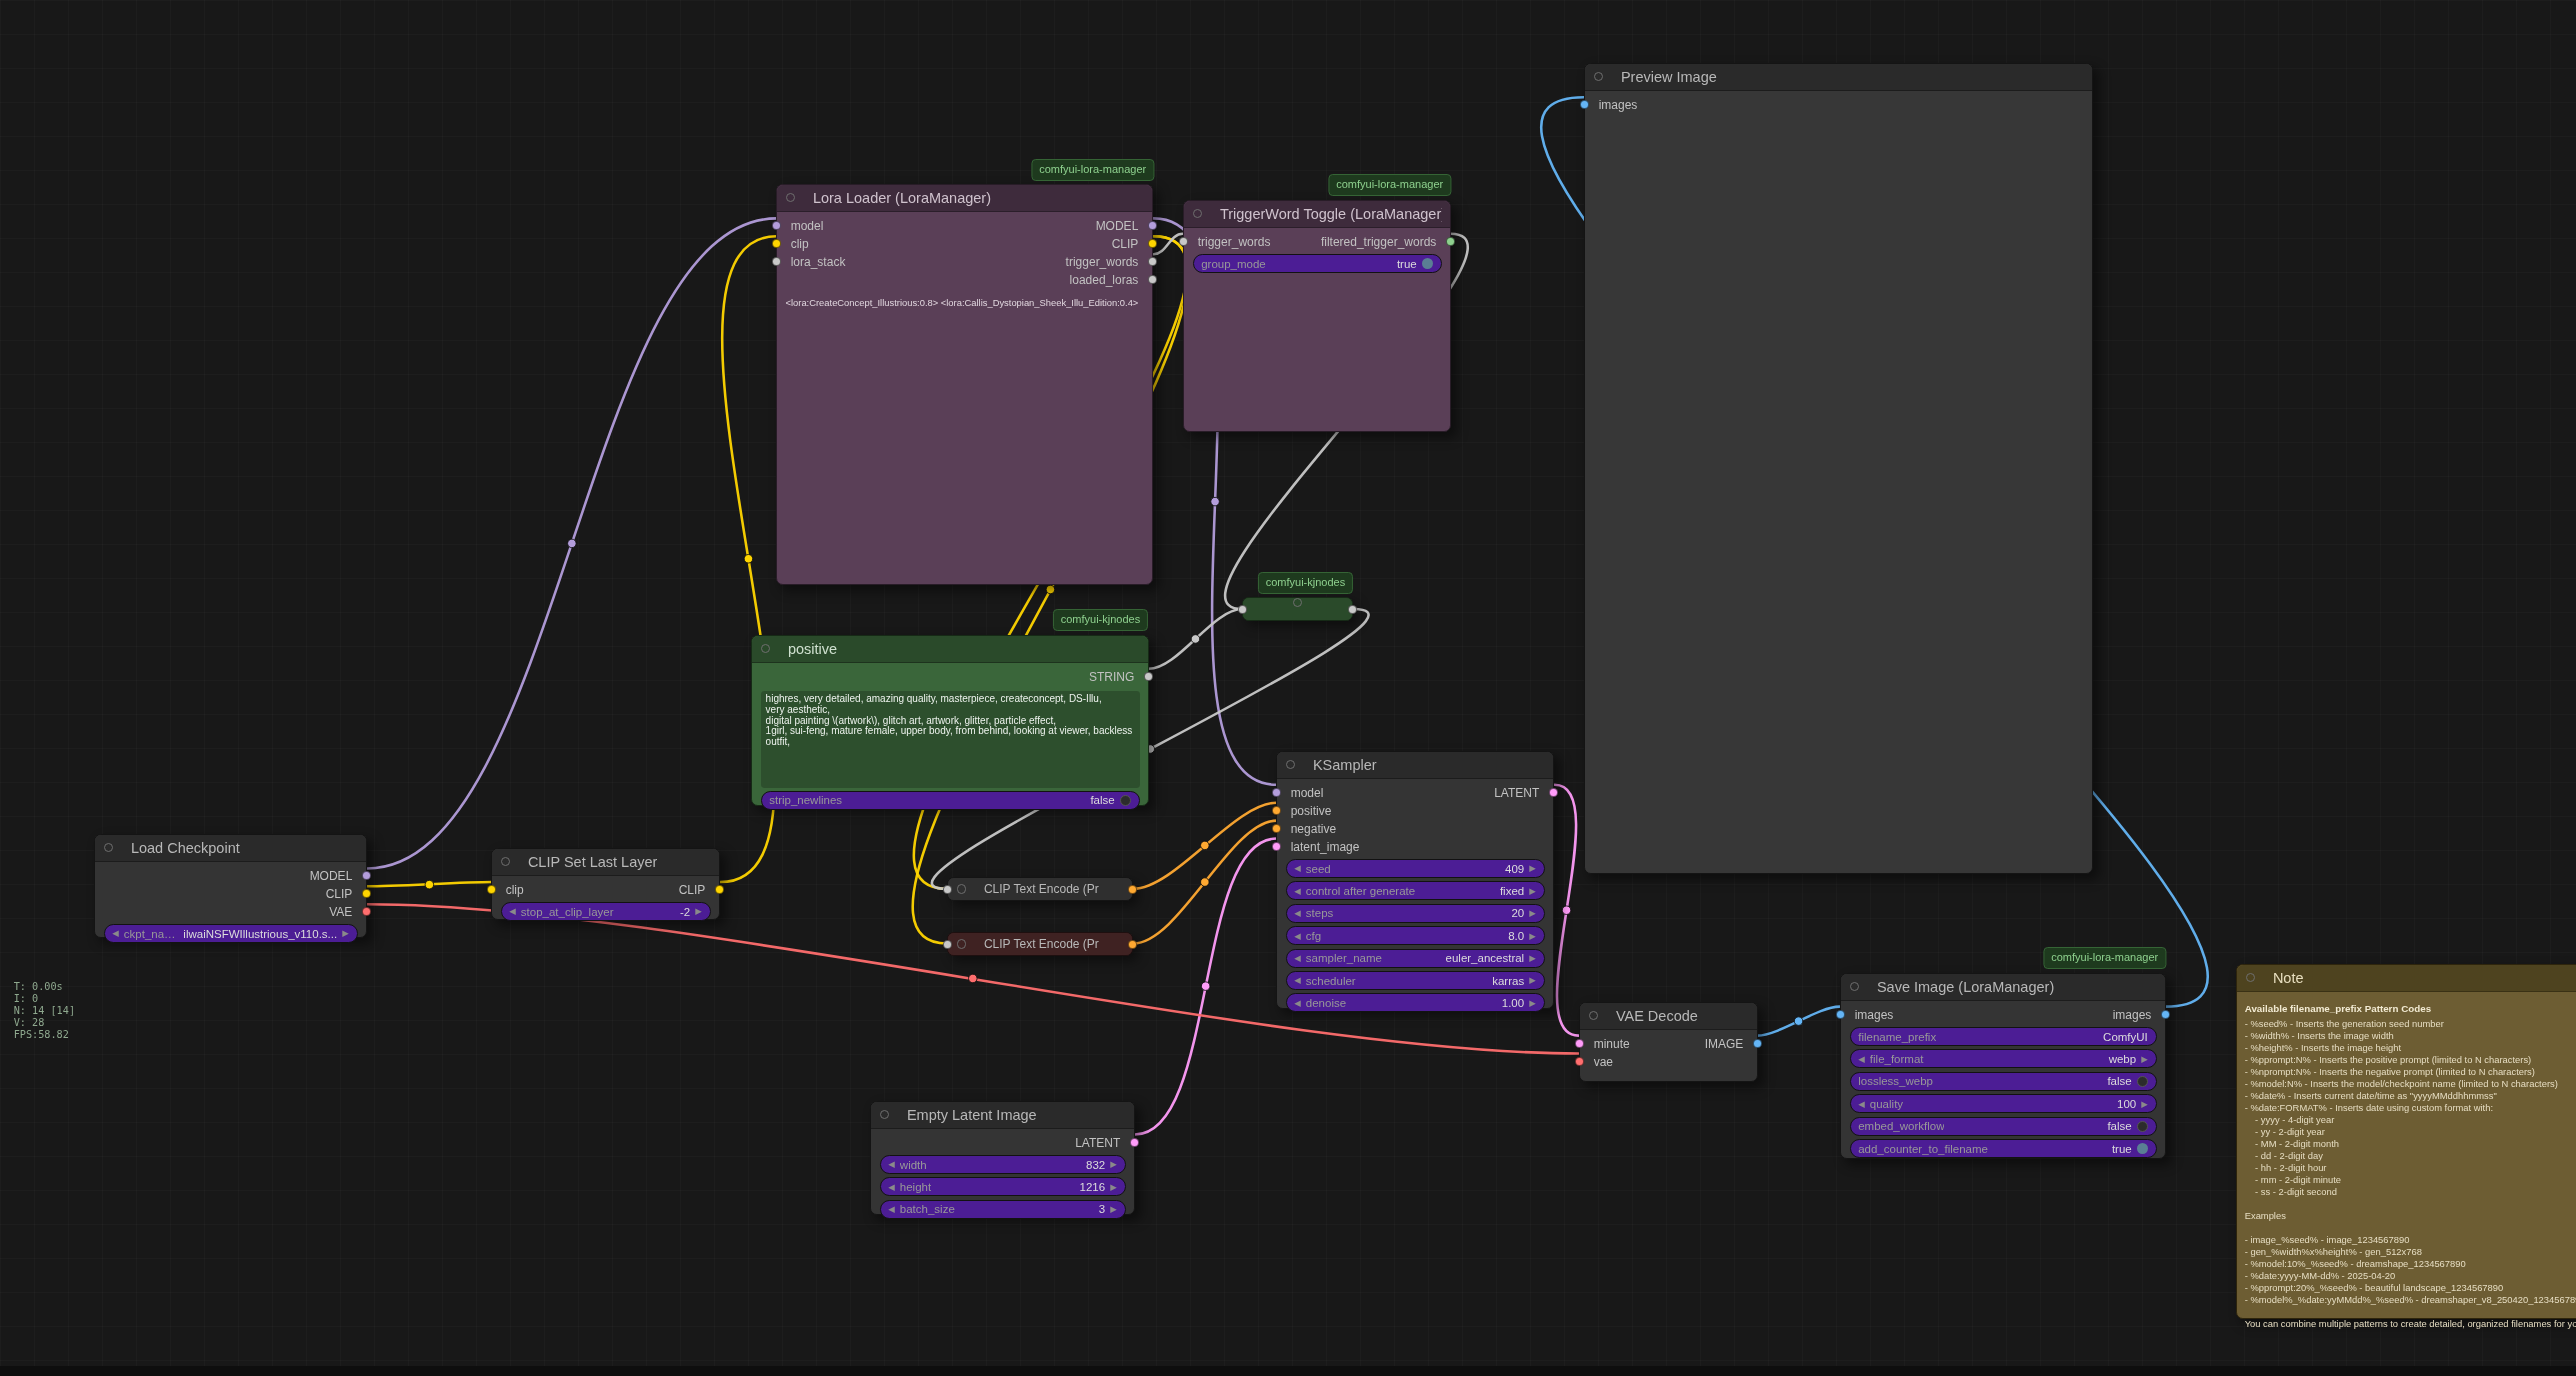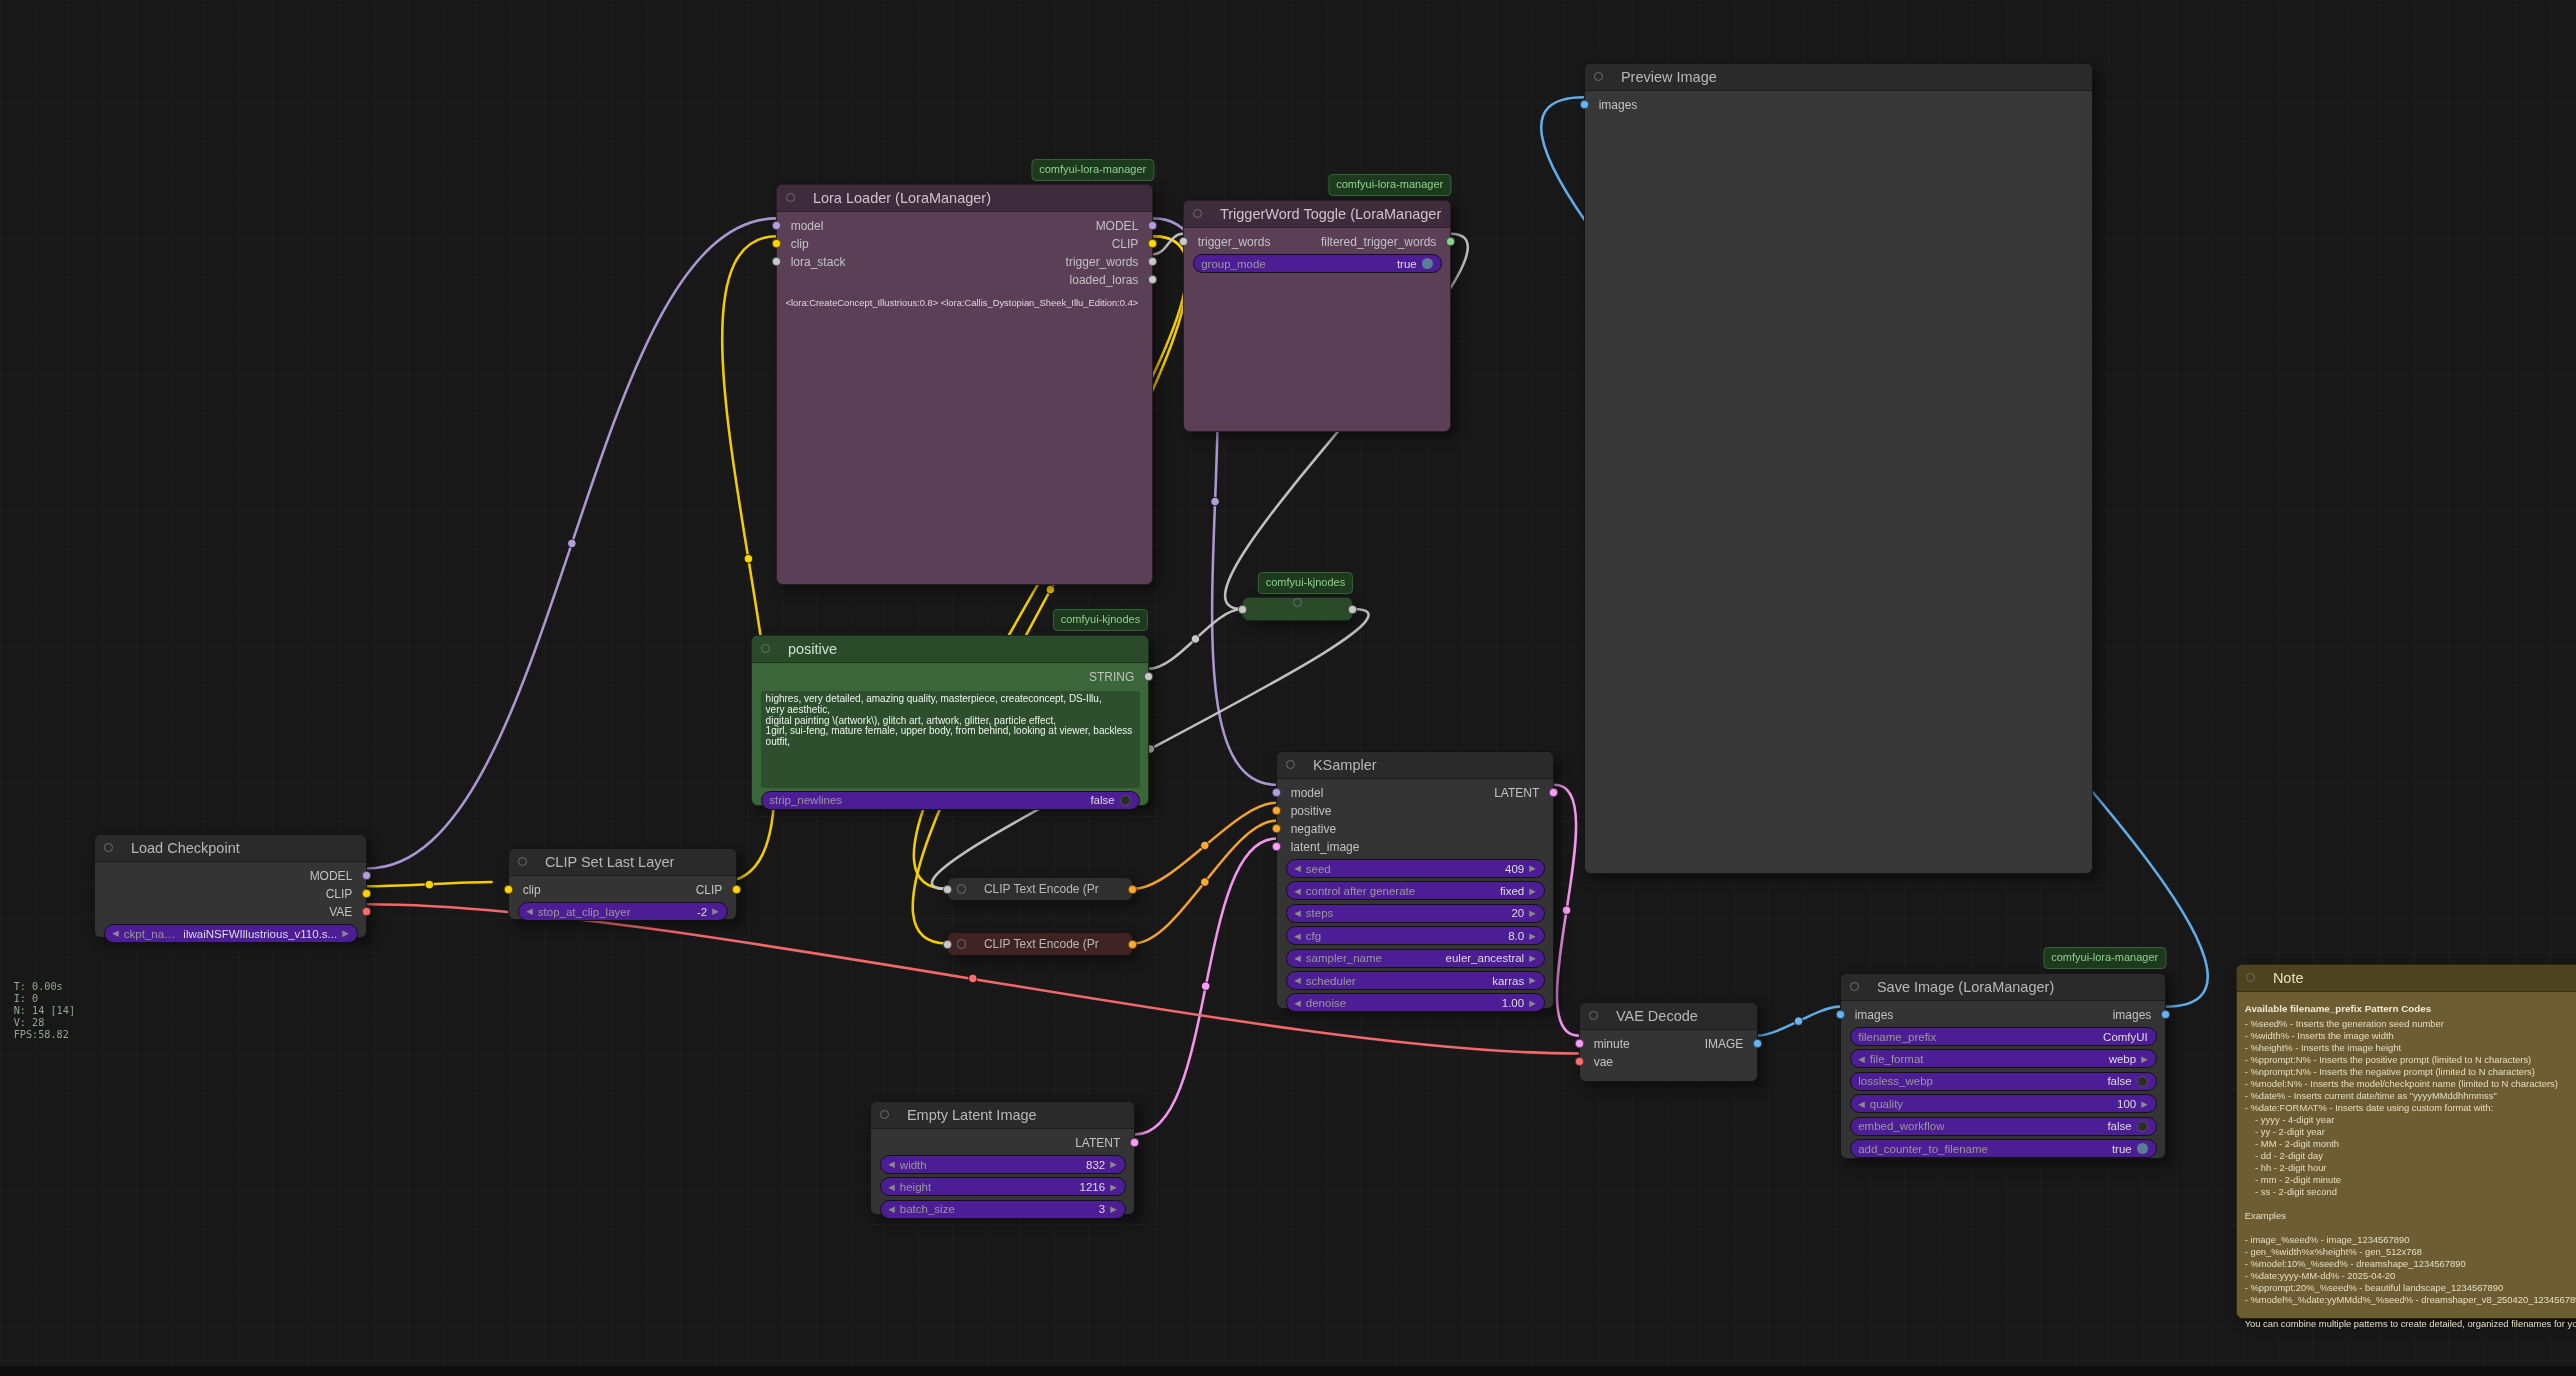--- a/index.html
+++ b/index.html
@@ -133,21 +133,21 @@
         </div>
       <div class="widget">
         <span class="w-arrow">◀</span>
         <span class="w-label">ckpt_name</span>
         <span class="w-value">ilwaiNSFWIllustrious_v110.s...</span>
         <span class="w-arrow">▶</span>
       </div>
     </div>
   </div>
 
-  <div class="node" style="left:508px;top:848px;width:229px;height:72px">
+  <div class="node" style="left:491px;top:848px;width:229px;height:72px">
     <div class="nh">
       <span class="cdot"></span>
       <span class="nt">CLIP Set Last Layer</span>
     </div>
     <div class="nbody">
       <div class="srow">
         <span class="pdot in c-clip"></span>
         <span class="sin">clip</span>
         <span class="sout">CLIP</span>
         <span class="pdot out c-clip"></span>

